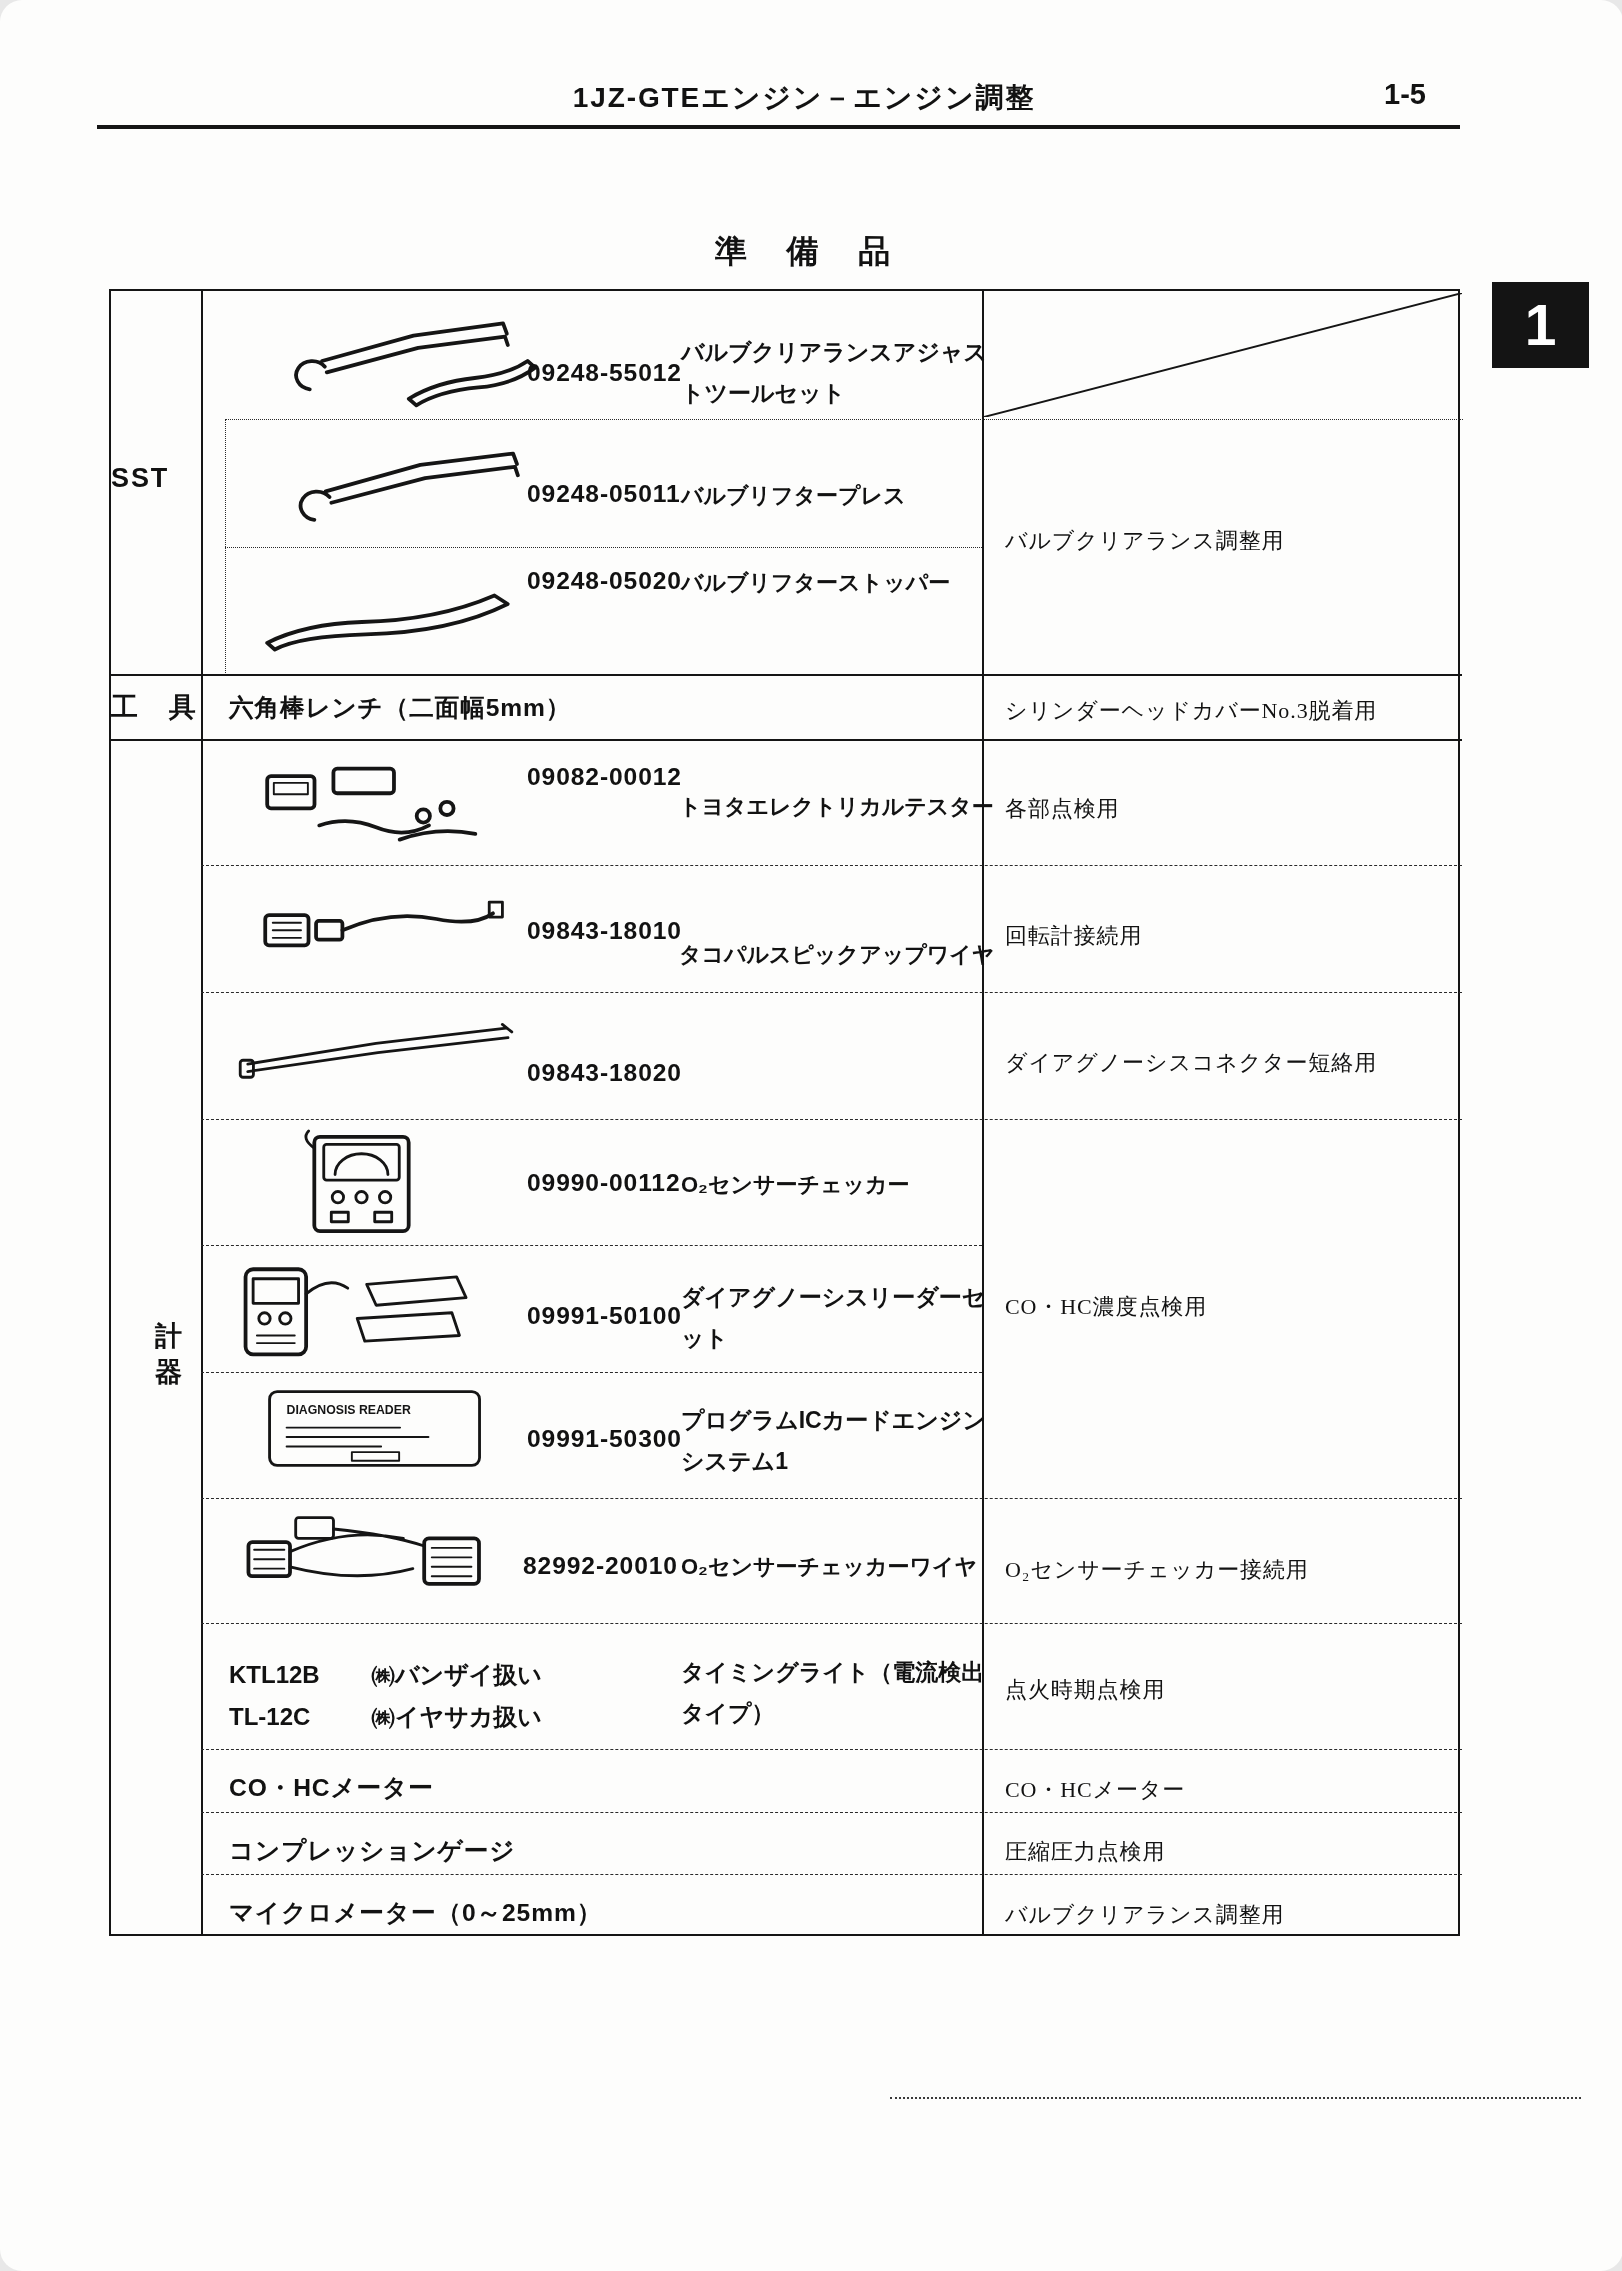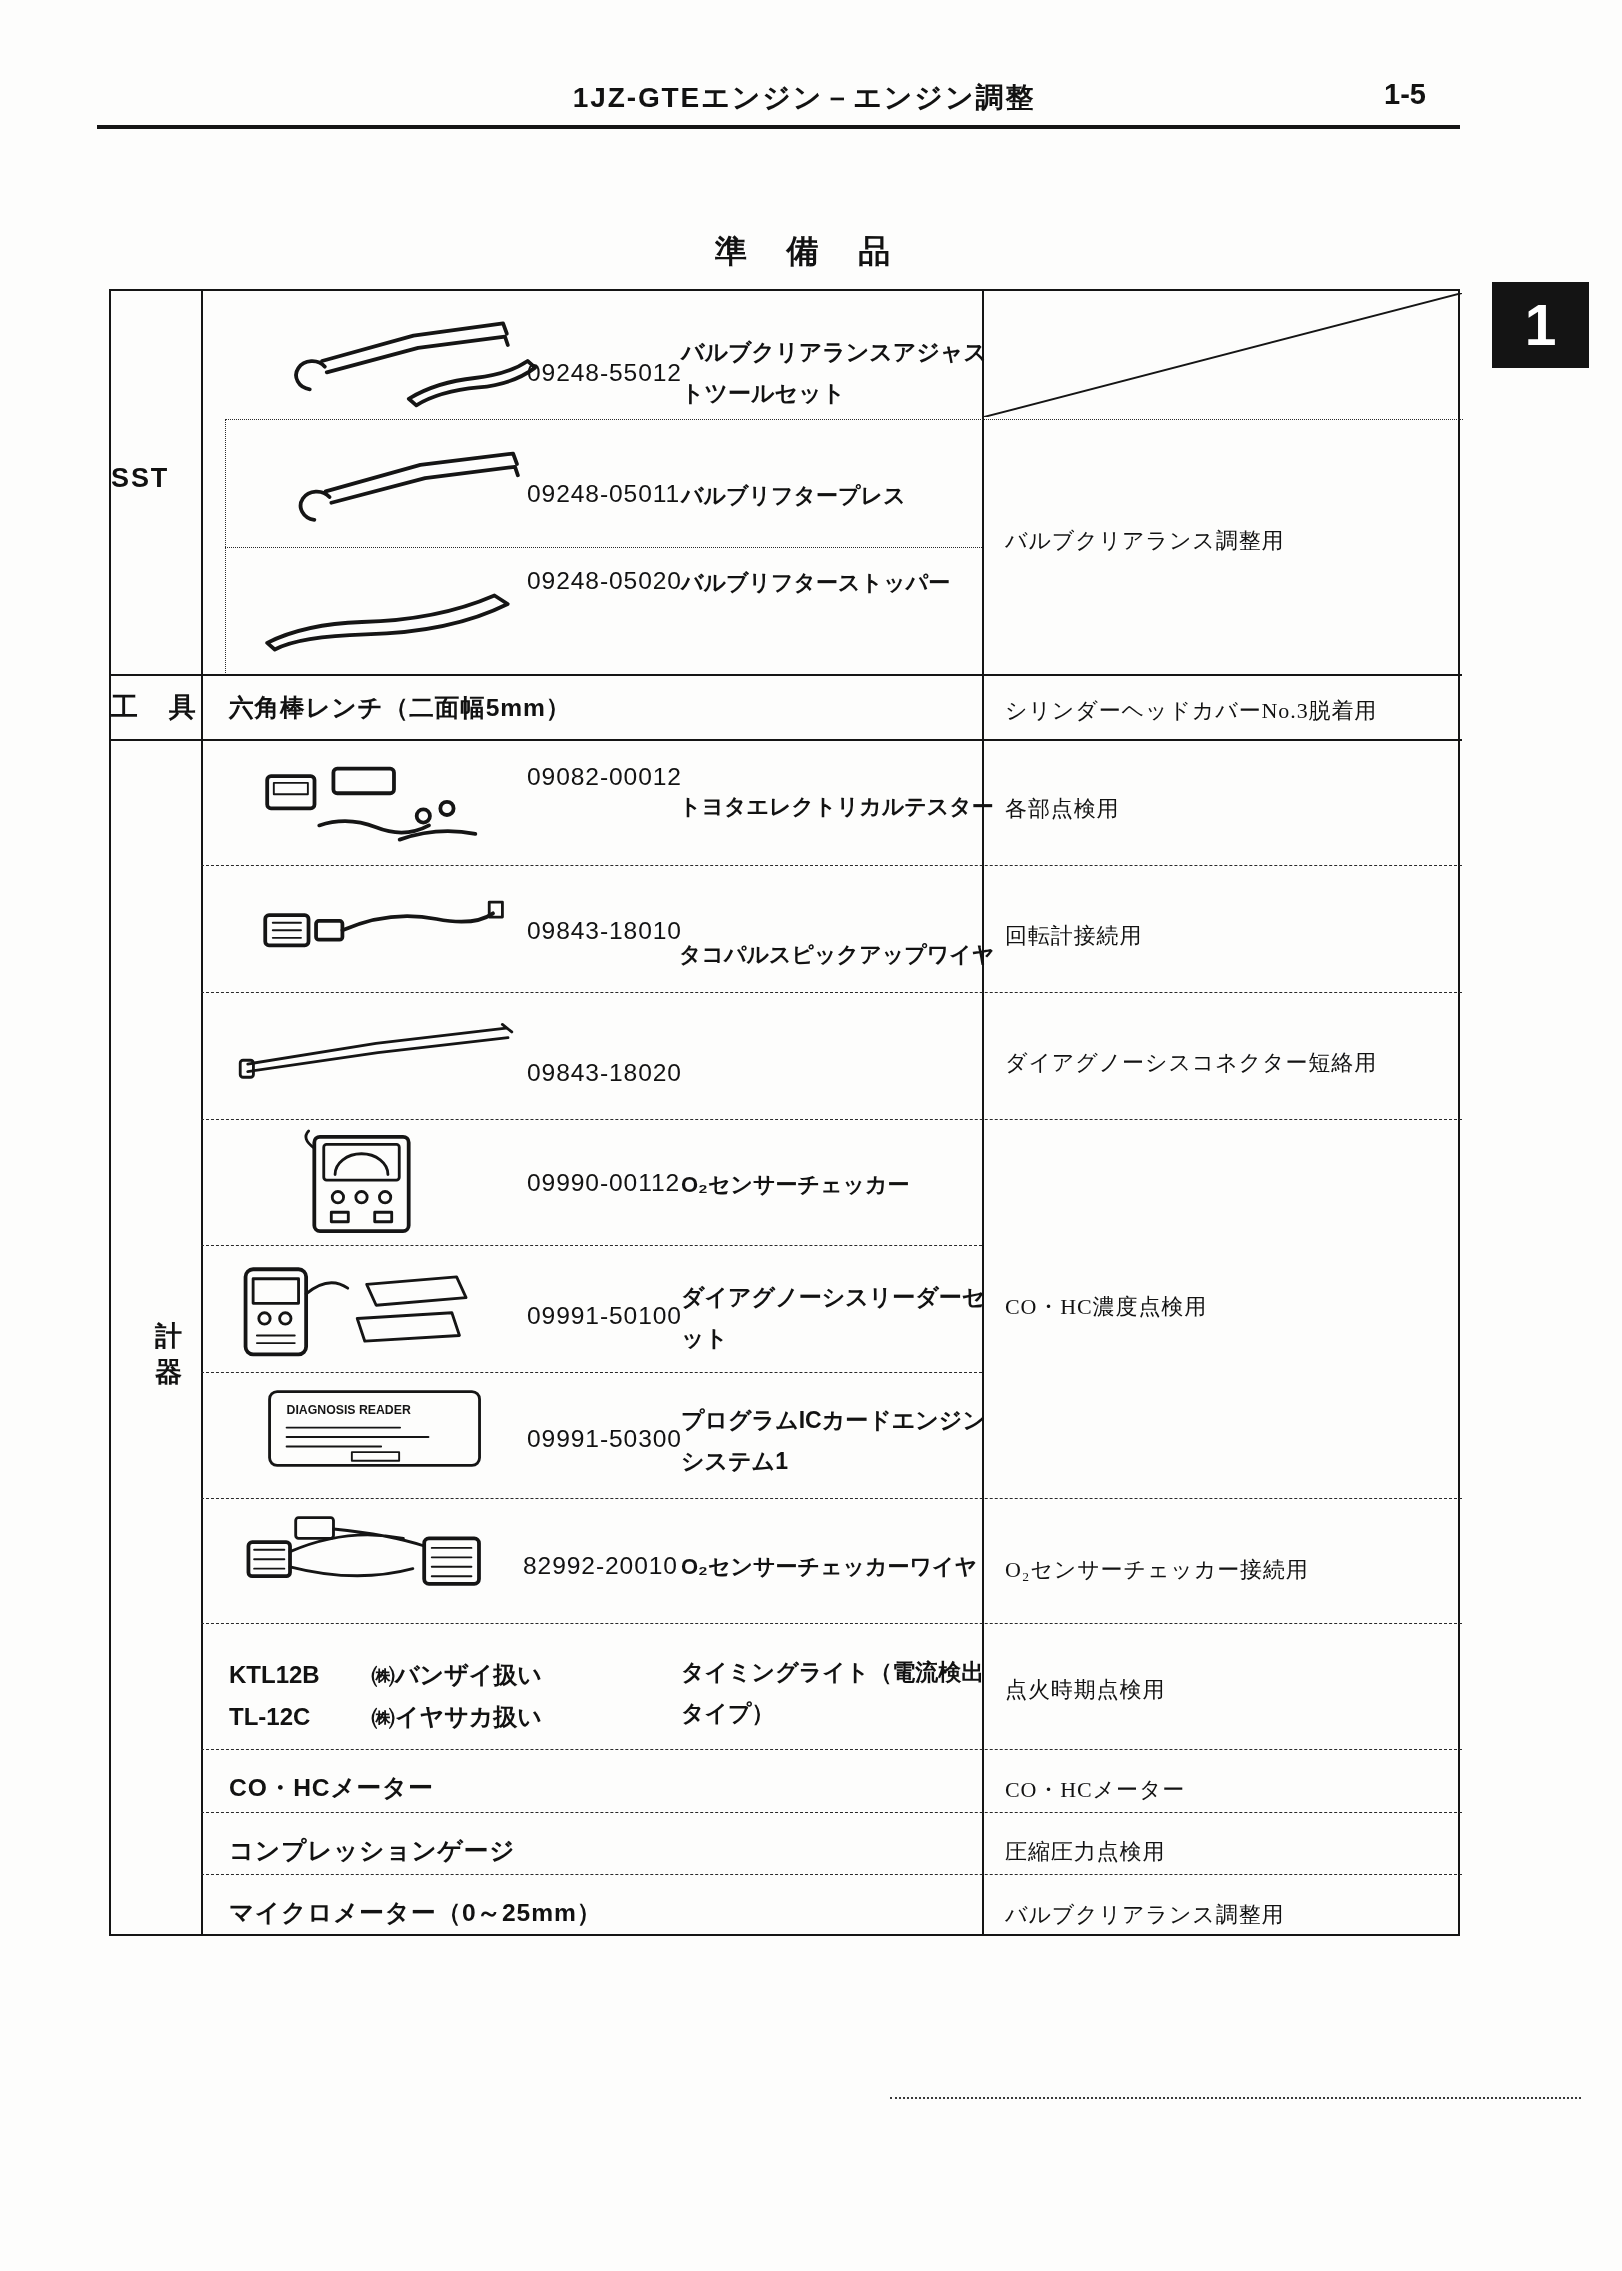--- a/index.html
+++ b/index.html
@@ -1,19 +1,19 @@
 <!DOCTYPE html>
 <html style="font-size:15px"><head>
 <meta charset="utf-8">
 <style>
   * { margin:0; padding:0; box-sizing:border-box; }
   body { background:#e8e8e8; font-family:"Liberation Sans","DejaVu Sans",sans-serif; }
   #page {
     position:relative; width:1623px; height:2271px; background:#fdfdfc;
-    color:#121212; overflow:hidden;
+    color:#121212; overflow:hidden;border-radius:22px;
   }
   .abs { position:absolute; }
 
   .doc-title { font-size:28px; font-weight:bold; letter-spacing:1.9px; text-align:center; }
   .page-num  { font-size:29px; font-weight:bold; }
   .rule      { border-top:4.7px solid #151515; }
   .big-title { font-size:53px; font-weight:bold; letter-spacing:4.7px; text-align:center; }
   .subtitle  { font-size:32px; font-weight:bold; letter-spacing:3.8px; text-align:center; }
   .tab1 {
     background:#141414; color:#fff; display:flex; align-items:center; justify-content:center;
@@ -21,21 +21,21 @@
   }
 
   #table-region { border:2.8px solid #151515; }
   .vline-solid  { border-left:2.8px solid #151515; }
   .vline-dotted { border-left:1.9px dotted #2a2a2a; }
   .hl-solid  { border-top:2.8px solid #151515; }
   .hl-dashed { border-top:1.9px dashed #2a2a2a; }
   .hl-dotted { border-top:1.9px dotted #2a2a2a; }
 
   .rowlabel { width:90px; font-weight:bold; font-size:27px; letter-spacing:1.9px; }
-  .partno   { font-size:24.6px; font-weight:normal; letter-spacing:0.9px; white-space:nowrap; }
+  .partno   { font-size:24.6px; font-weight:bold; letter-spacing:0.9px; white-space:nowrap; }
   .itemname { font-size:23px; font-weight:bold; line-height:41px; width:316px; word-break:break-all; }
   .itemname-1l { font-size:22px; font-weight:bold; white-space:nowrap; }
   .purpose  { font-family:"Liberation Serif","DejaVu Serif",serif; font-size:22px; letter-spacing:0.9px; white-space:nowrap; }
   .bigname  { font-size:24.6px; font-weight:bold; letter-spacing:0.9px; white-space:nowrap; }
   .ktl-line { font-size:24px; font-weight:bold; line-height:42px; white-space:nowrap; }
   .ktl-model { display:inline-block; width:142px; }
 
   svg.draw { stroke:#151515; fill:none; stroke-width:4; stroke-linecap:round; stroke-linejoin:round; }
   svg.draw text { stroke:none; fill:#151515; font-family:"Liberation Sans","DejaVu Sans",sans-serif; font-weight:bold; }
   .dotted-foot { border-top:2.8px dotted #3a3a3a; }

